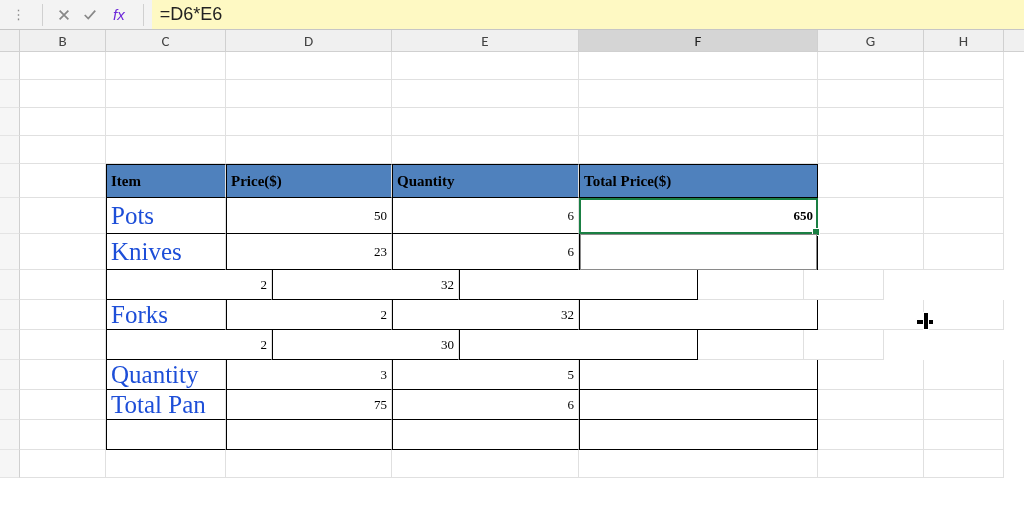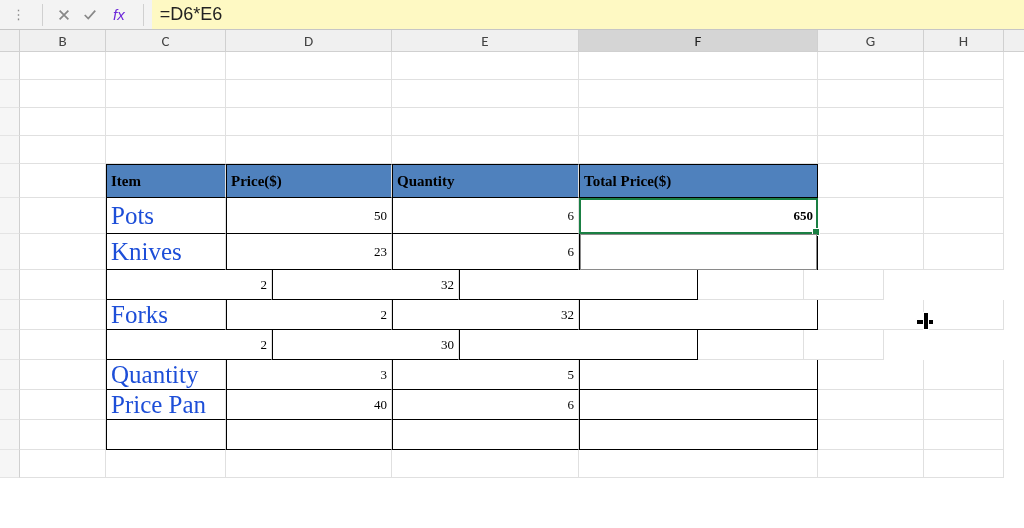--- a/index.html
+++ b/index.html
@@ -308,22 +308,22 @@
     <div class="cell wC serif b-l b-b">Quantity</div>
     <div class="cell wD num b-l b-b">3</div>
     <div class="cell wE num b-l b-b">5</div>
     <div class="cell wF num b-l b-r b-b"></div>
     <div class="cell wG"></div>
     <div class="cell wH"></div>
   </div>
   <div class="row" style="height:30px">
     <div class="rowh"></div>
     <div class="cell wB"></div>
-    <div class="cell wC serif b-l b-b">Price Pan</div>
-    <div class="cell wD num b-l b-b">40</div>
+    <div class="cell wC serif b-l b-b">Total Pan</div>
+    <div class="cell wD num b-l b-b">75</div>
     <div class="cell wE num b-l b-b">6</div>
     <div class="cell wF num b-l b-r b-b"></div>
     <div class="cell wG"></div>
     <div class="cell wH"></div>
   </div>
 
   <div class="row" style="height:30px">
     <div class="rowh"></div>
     <div class="cell wB"></div>
     <div class="cell wC b-l b-b"></div>

